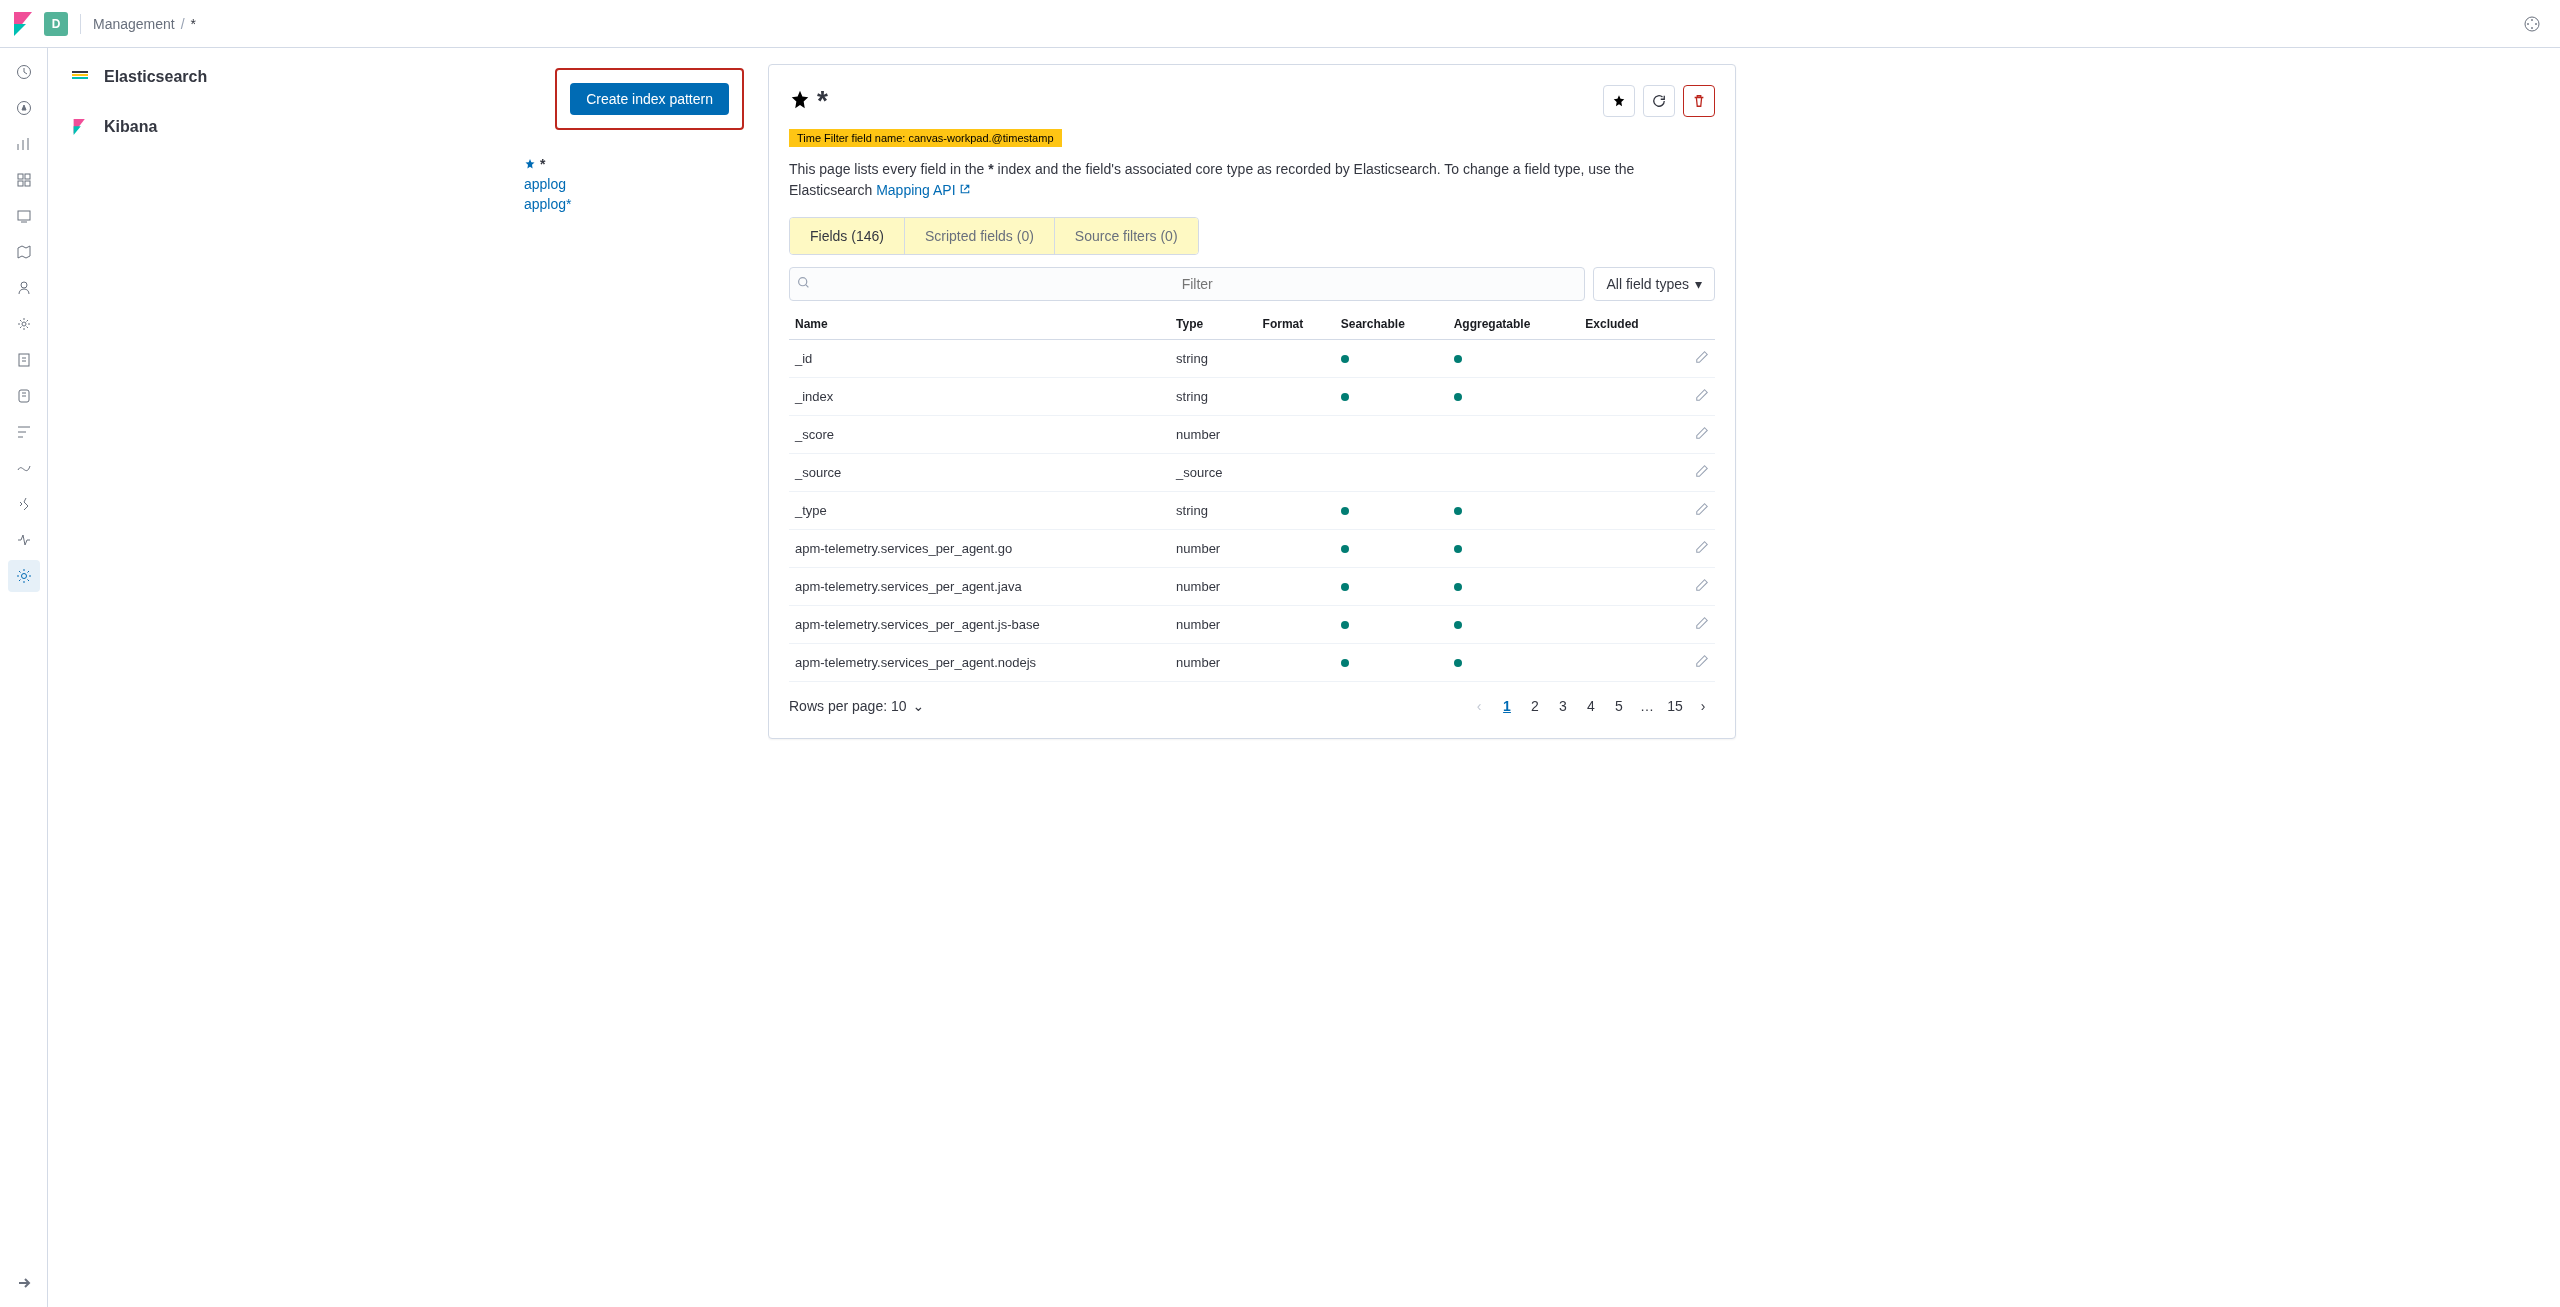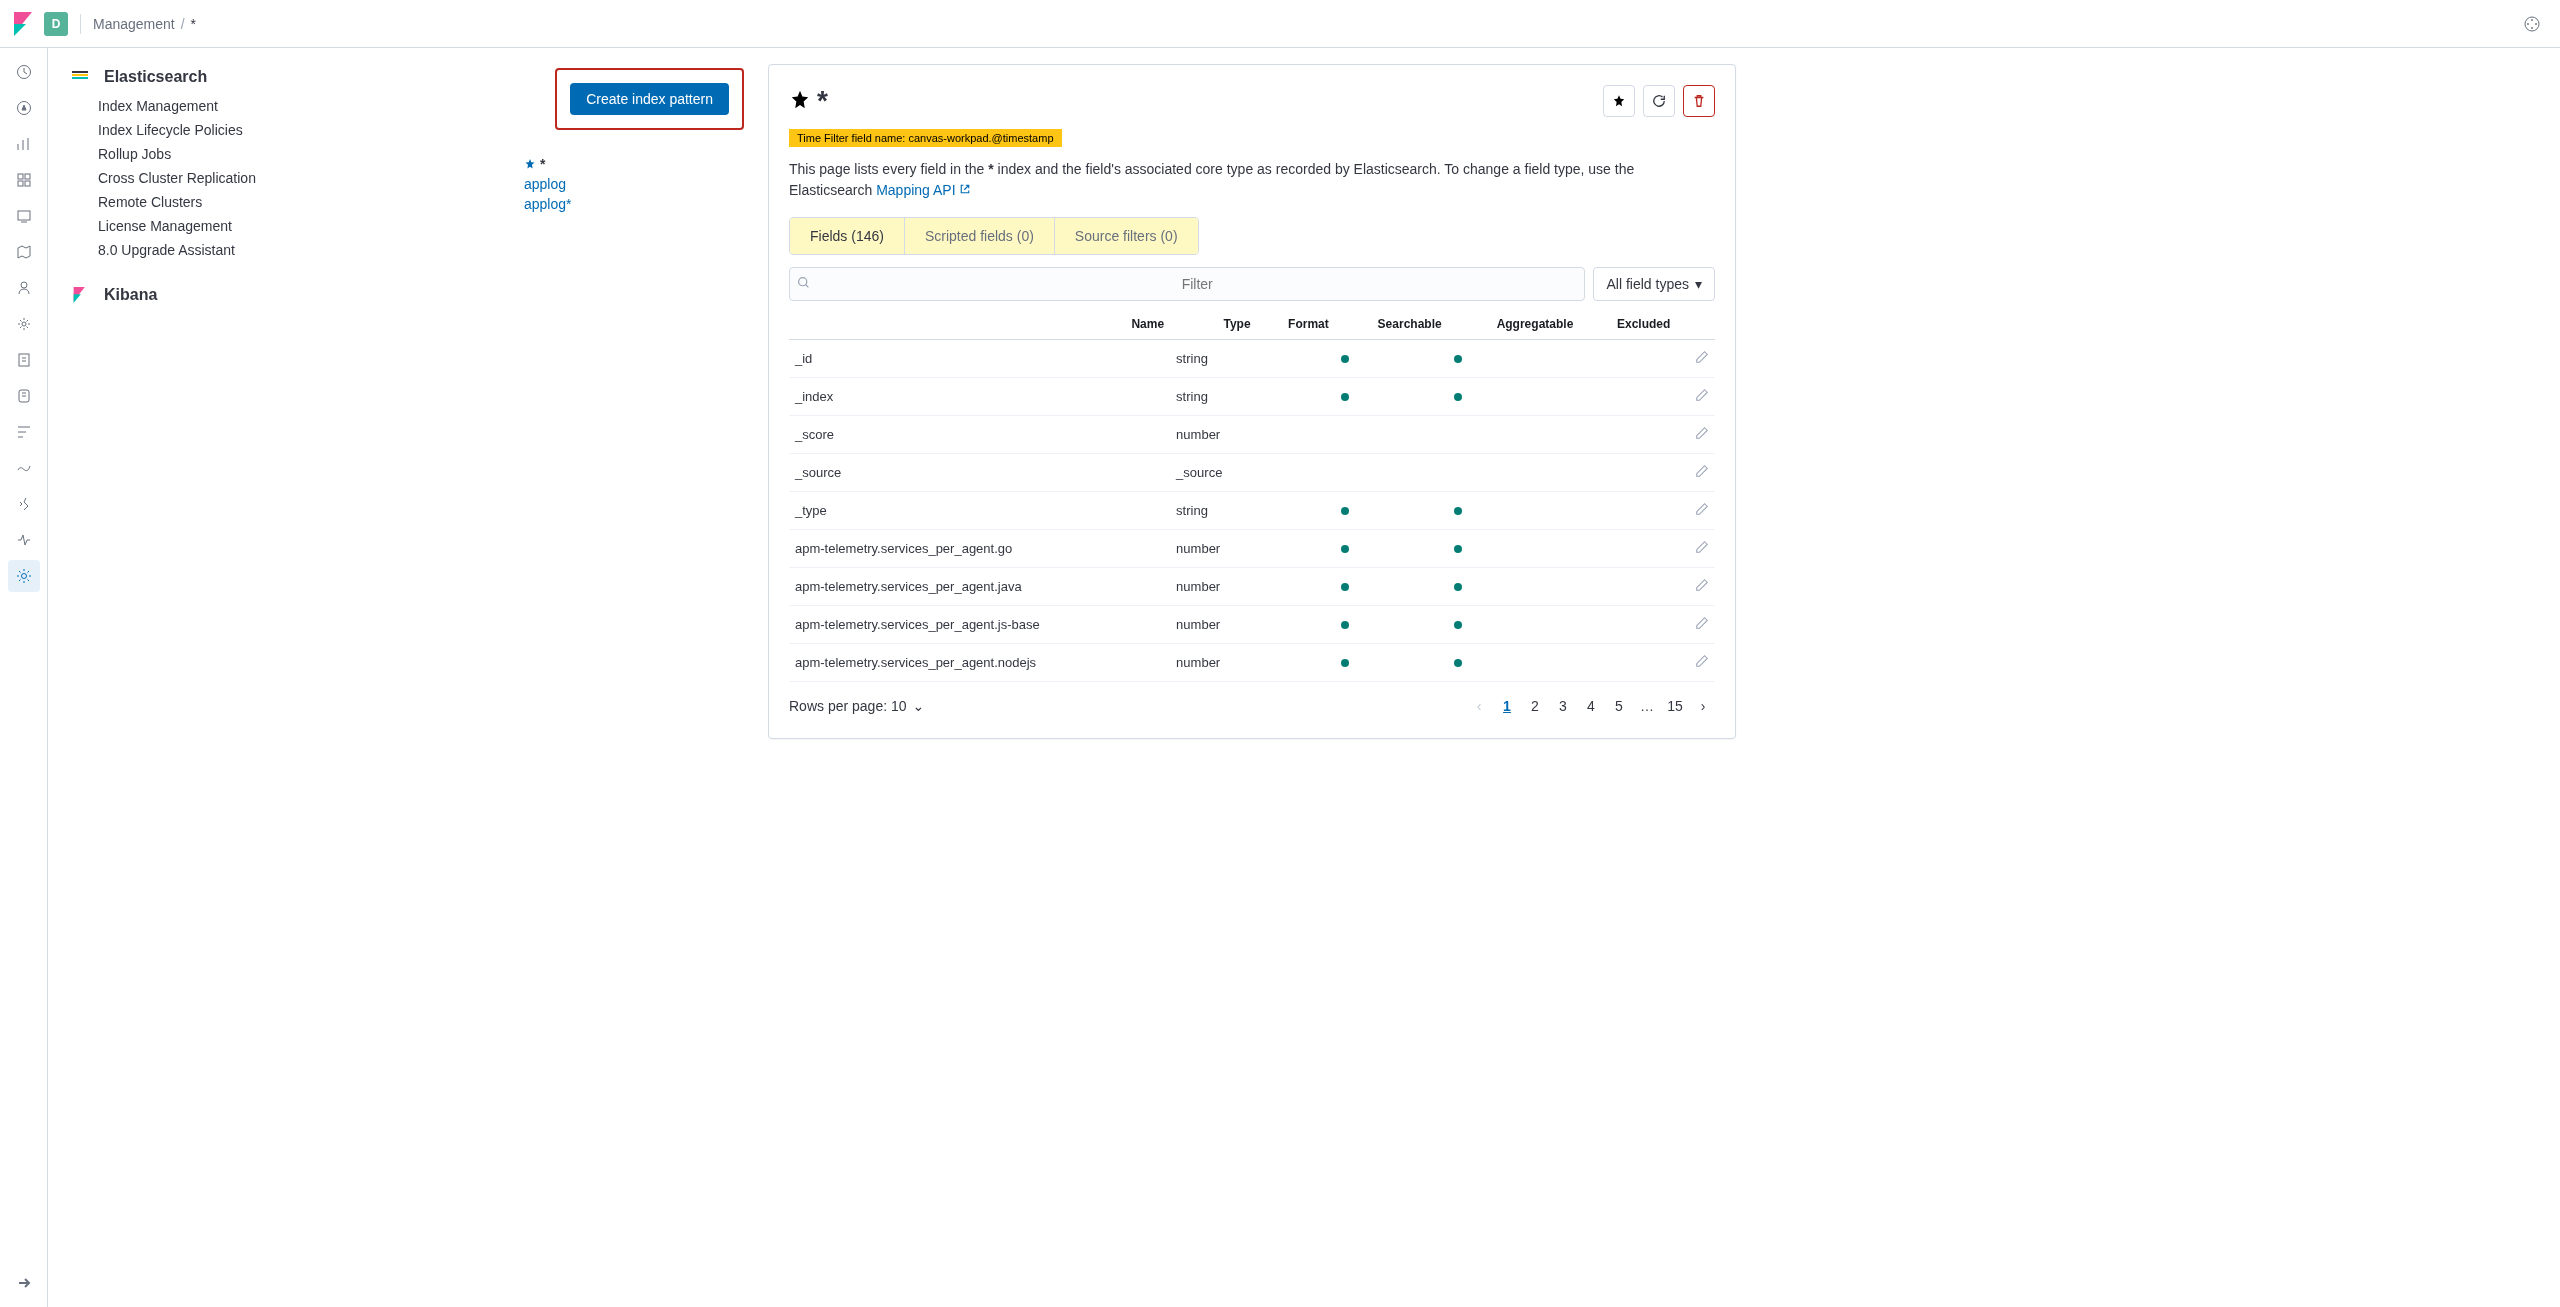--- a/index.html
+++ b/index.html
@@ -44,21 +44,21 @@
 .tabs { display: flex; border: 1px solid #D3DAE6; border-radius: 4px; overflow: hidden; margin-bottom: 12px; width: fit-content; }
 .tab { padding: 10px 20px; font-size: 14px; cursor: pointer; background: #fef9c3; border-right: 1px solid #D3DAE6; color: #69707D; }
 .tab:last-child { border-right: none; }
 .tab.active { color: #343741; font-weight: 500; }
 .filter-row { display: flex; gap: 8px; margin-bottom: 8px; }
 .filter-input-wrap { flex: 1; position: relative; }
 .filter-input { width: 100%; padding: 8px 8px 8px 28px; border: 1px solid #D3DAE6; border-radius: 4px; font-size: 14px; background: #fbfcfd; text-align: center; }
 .filter-input-wrap .search-glyph { position: absolute; left: 8px; top: 50%; transform: translateY(-50%); color: #98A2B3; font-size: 13px; }
 .type-select { display: flex; align-items: center; gap: 6px; padding: 8px 12px; border: 1px solid #D3DAE6; border-radius: 4px; font-size: 14px; cursor: pointer; background: #fff; }
 table { width: 100%; border-collapse: collapse; font-size: 14px; }
-th { text-align: right; font-weight: 700; font-size: 12px; padding: 8px 6px; border-bottom: 1px solid #D3DAE6; color: #1a1c21; margin-left: 36px; }
+th { text-align: left; font-weight: 700; font-size: 12px; padding: 8px 6px; border-bottom: 1px solid #D3DAE6; color: #1a1c21; margin-left: 36px; }
 td { padding: 10px 6px; border-bottom: 1px solid #eef2f7; font-size: 13px; }
 .dot { width: 8px; height: 8px; background: #017D73; border-radius: 50%; display: inline-block; }
 .edit-cell { text-align: right; }
 .edit-icon { color: #98A2B3; cursor: pointer; }
 .table-footer { display: flex; align-items: center; margin-top: 12px; font-size: 14px; }
 .rows-select { display: flex; align-items: center; gap: 6px; cursor: pointer; }
 .pagination { margin-left: auto; display: flex; align-items: center; gap: 4px; }
 .page-btn { min-width: 24px; height: 24px; display: flex; align-items: center; justify-content: center; cursor: pointer; color: #343741; border-radius: 4px; font-size: 14px; }
 .page-btn.active { color: #006BB4; text-decoration: underline; font-weight: 700; }
 .page-btn.disabled { color: #C2C8D3; cursor: default; }
@@ -193,29 +193,20 @@
   <div class="mgmt-sidebar">
     <div class="mgmt-nav">
       <div class="section-header">
         <svg class="section-icon" viewBox="0 0 16 16">
             <path d="M0 5h16v2H0z" fill="#FEC514"></path>
             <path d="M0 8h16v2H0z" fill="#00BFB3"></path>
             <path d="M0 2h16v2H0z" fill="#343741"></path>
           </svg>
         <span>Elasticsearch</span>
       </div>
-      <div id="es-items">
-          <div class="nav-item">Index Management</div>
-          <div class="nav-item">Index Lifecycle Policies</div>
-          <div class="nav-item">Rollup Jobs</div>
-          <div class="nav-item">Cross Cluster Replication</div>
-          <div class="nav-item">Remote Clusters</div>
-          <div class="nav-item">License Management</div>
-          <div class="nav-item">8.0 Upgrade Assistant</div>
-        </div>
       <div class="section-gap"></div>
       <div class="section-header">
         <svg class="section-icon" viewBox="0 0 16 20">
             <path d="M0 0 L14 0 L0 18 Z" fill="#F04E98"></path>
             <path d="M0 9 L9 9 L0 20 Z" fill="#00BFB3"></path>
           </svg>
         <span>Kibana</span>
       </div>
     </div>
 

